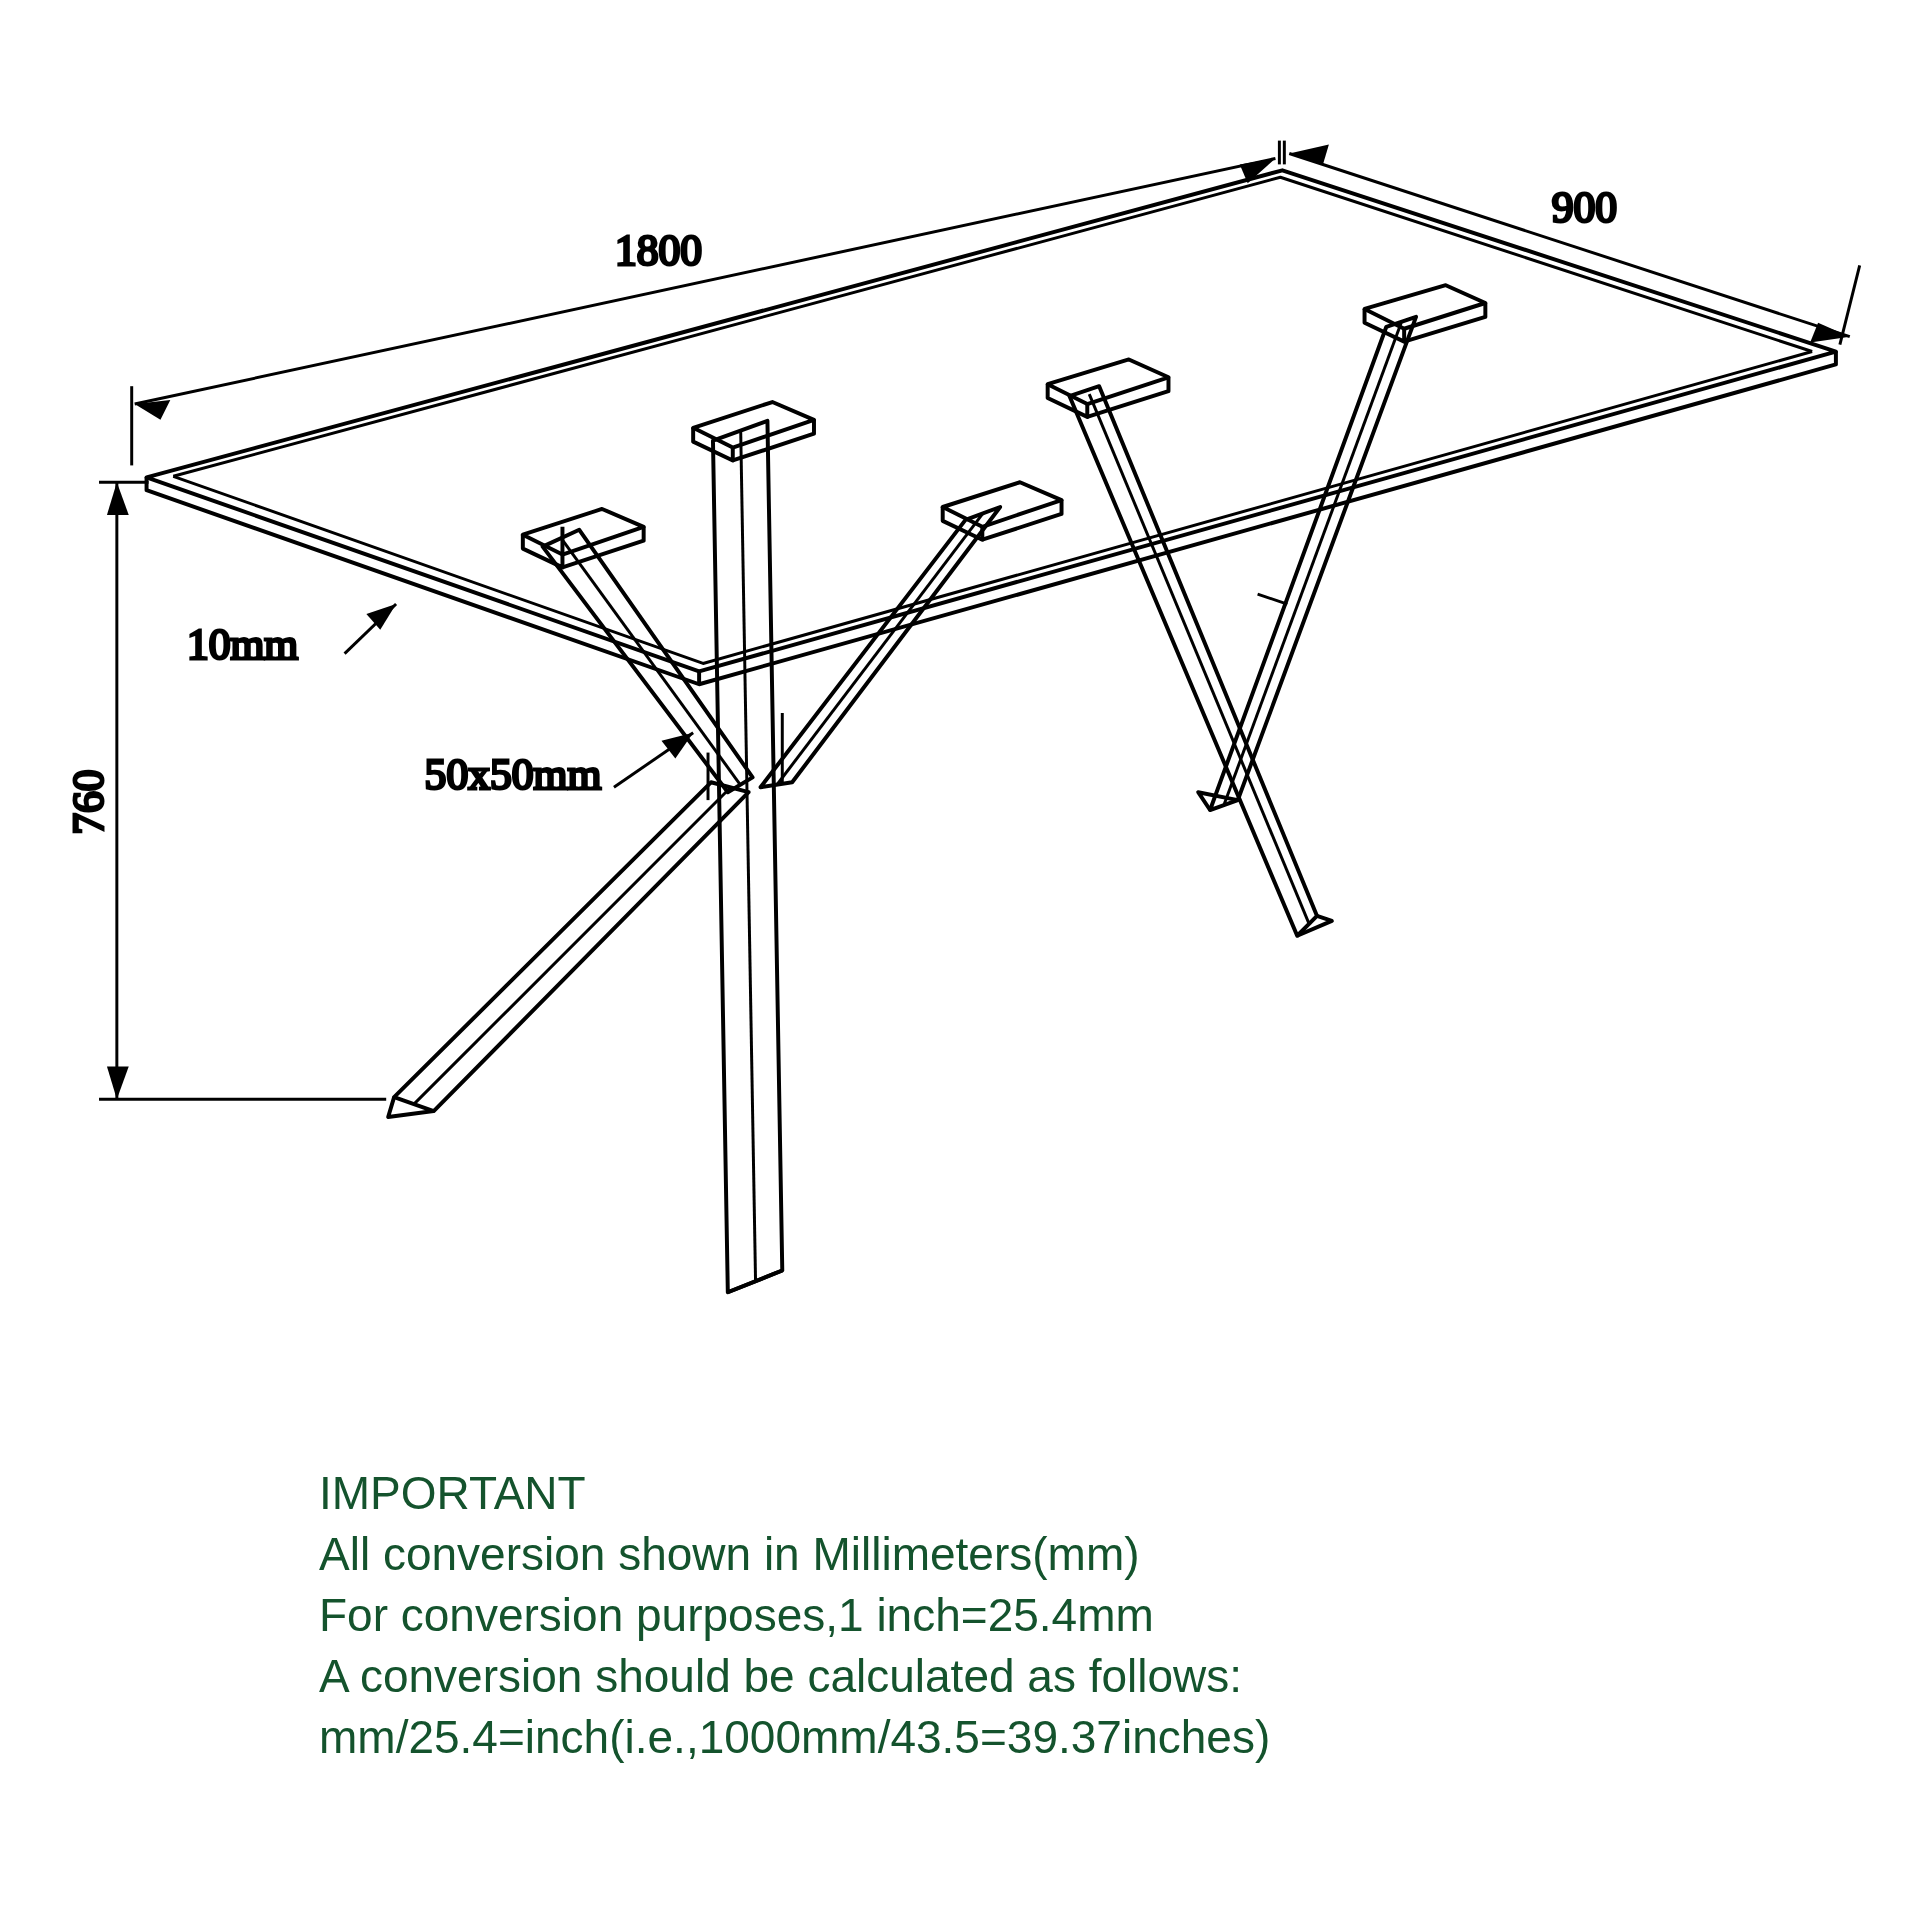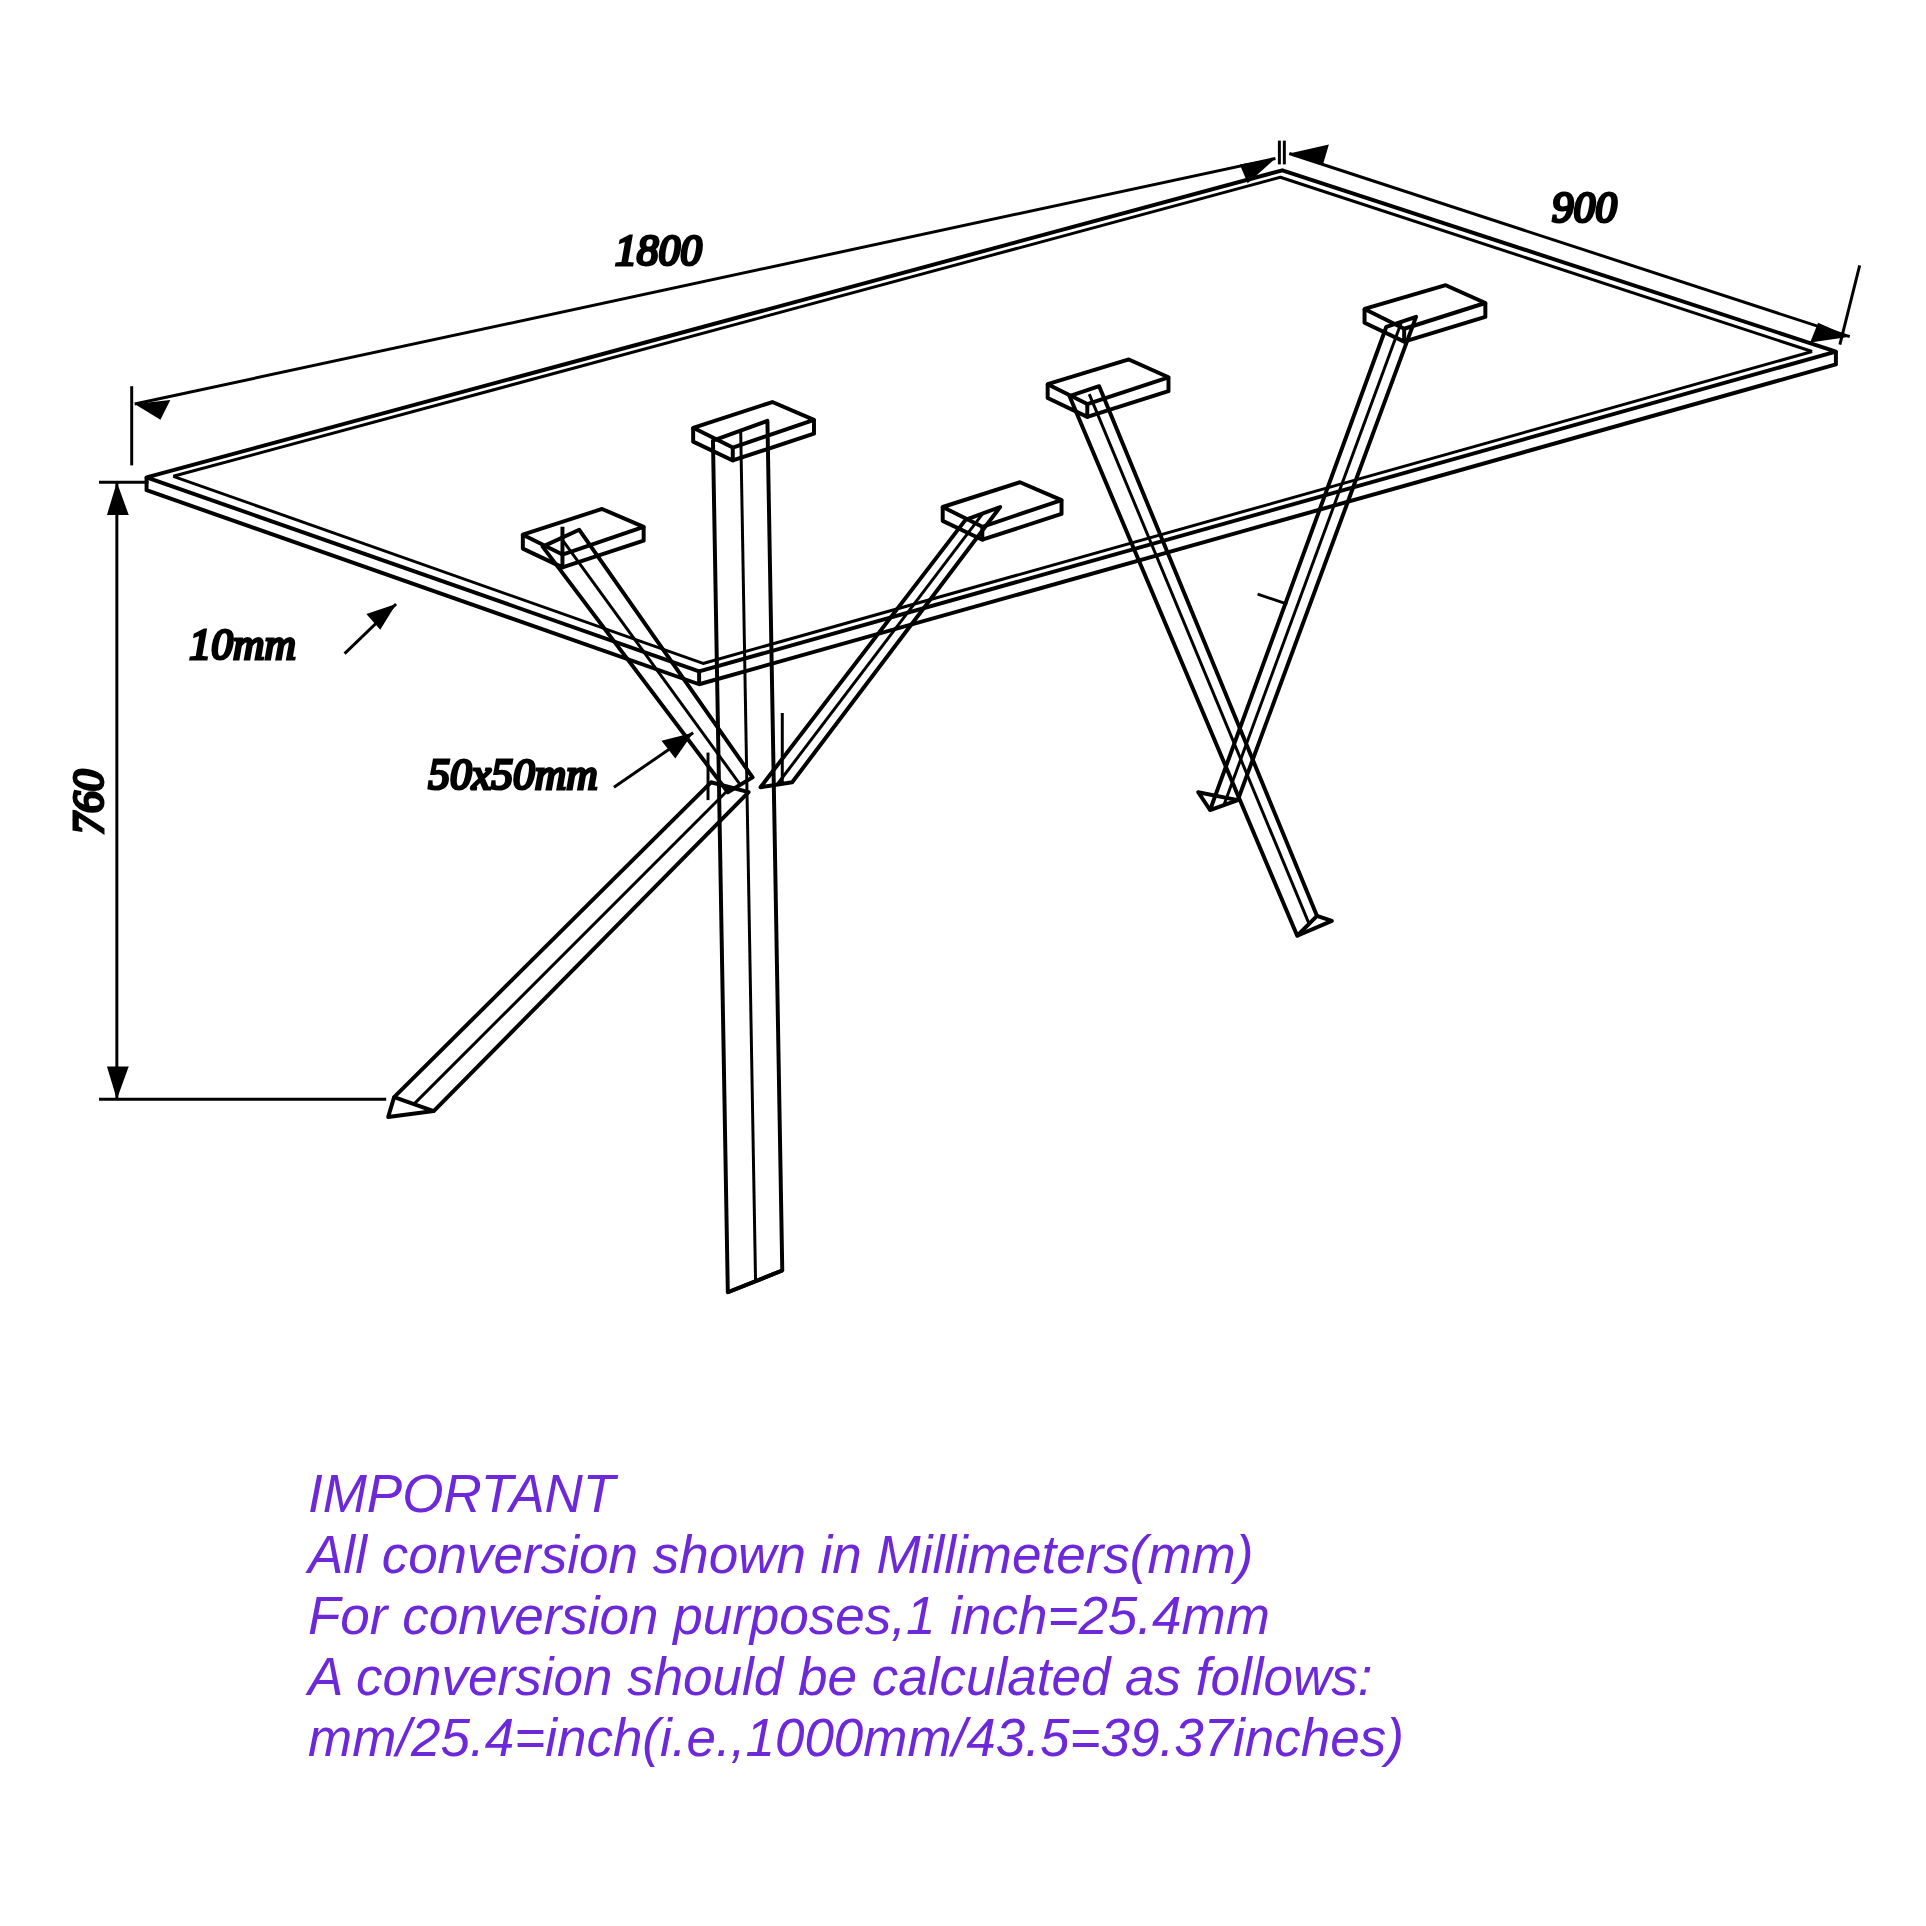--- a/index.html
+++ b/index.html
@@ -12,37 +12,36 @@
     height: 1927px;
     overflow: hidden;
     font-family: "Liberation Serif", serif;
     color: #000000;
   }
   #sheet {
     position: relative;
     width: 1927px;
     height: 1423px;
     background: #ffffff;
-    font-style: italic;
   }
   #drawing {
     position: absolute;
     left: 0;
     top: 0;
     width: 1927px;
     height: 1927px;
   }
   .notes {
     position: absolute;
-    left: 308px;
+    left: 319px;
     top: 1463px;
     width: 1287px;
-    color: #6d28d9;
+    color: #14532d;
     font-family: "Liberation Sans", sans-serif;
-    font-size: 53px;
+    font-size: 46px;
     line-height: 61px;
     white-space: nowrap;
   }
   .notes div {
     margin: 0;
     padding: 0;
   }
   svg text {
     font-family: "Liberation Serif", serif;
     fill: #000000;

